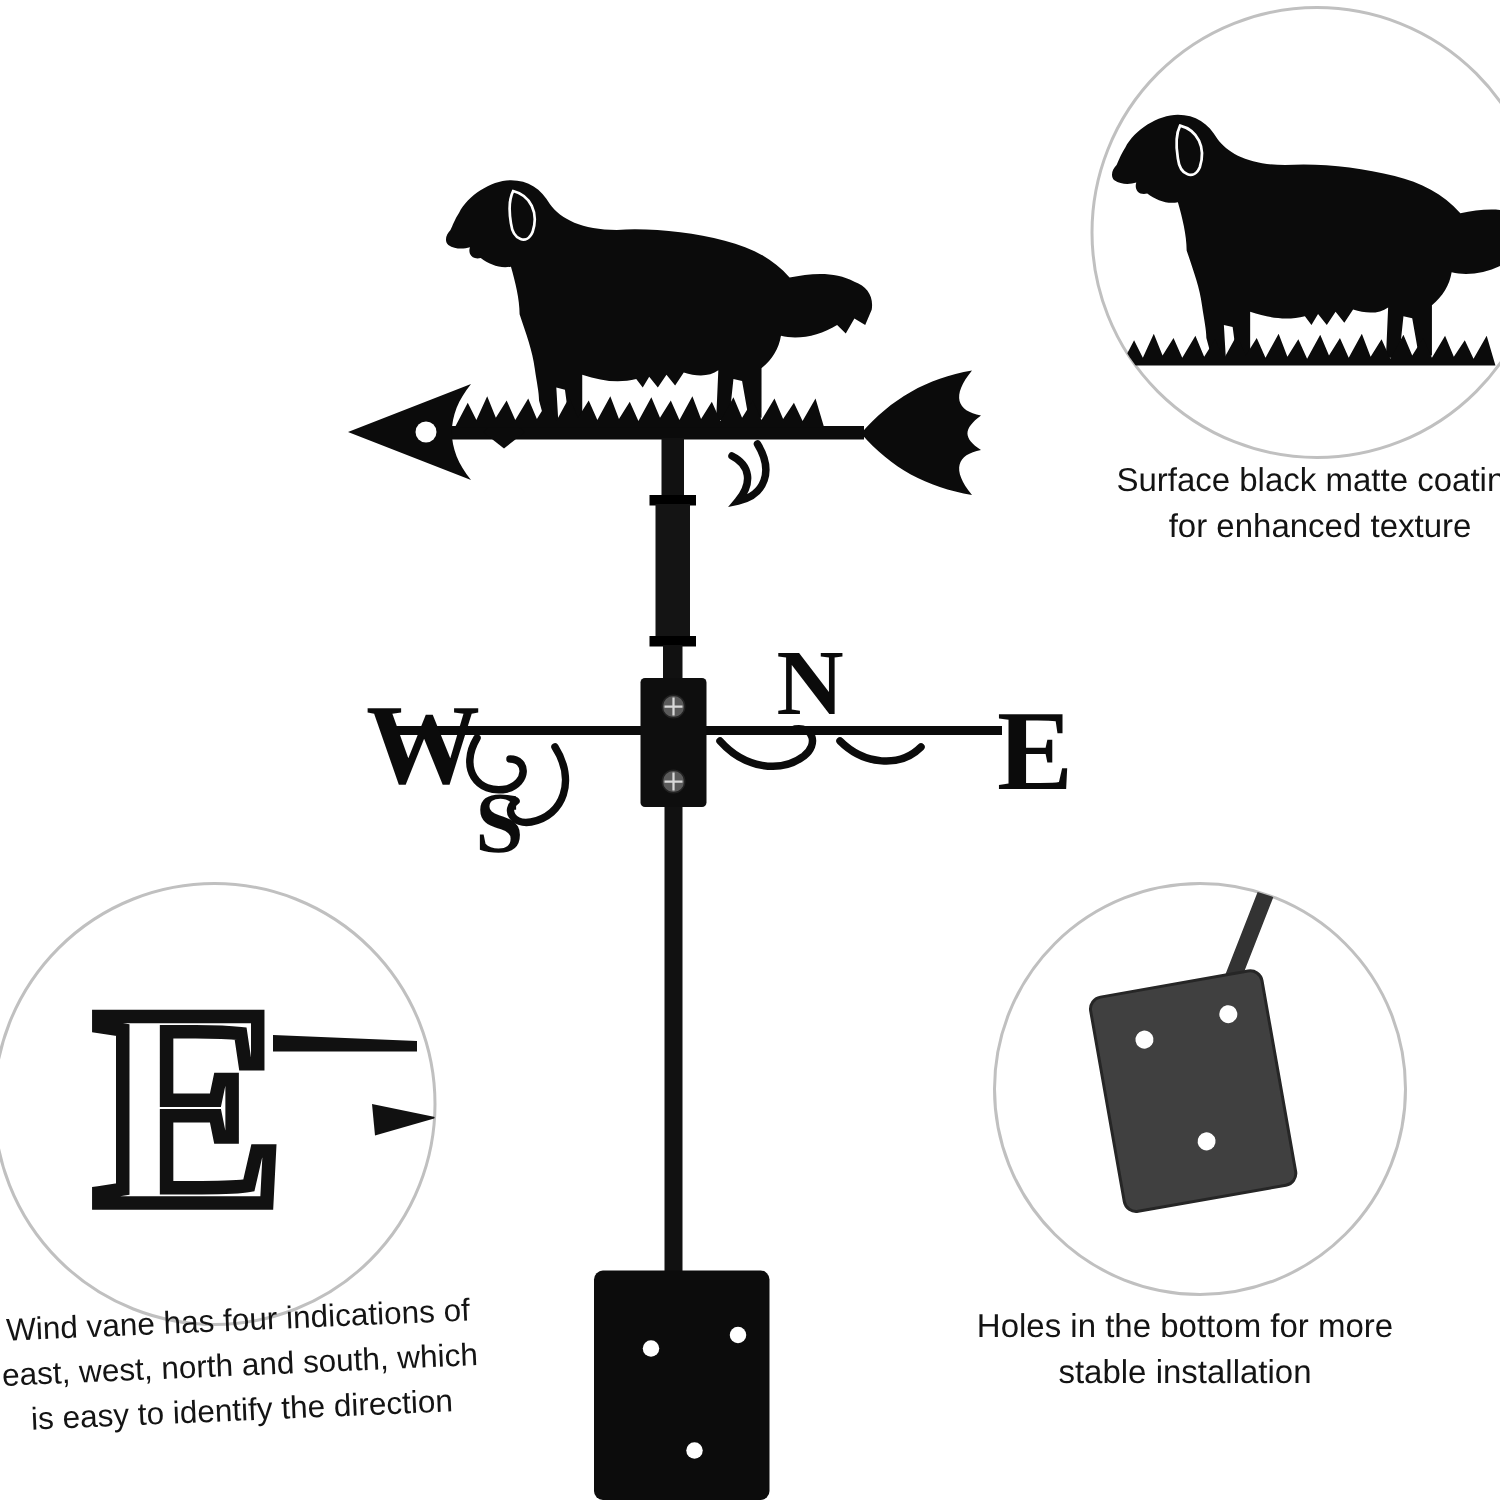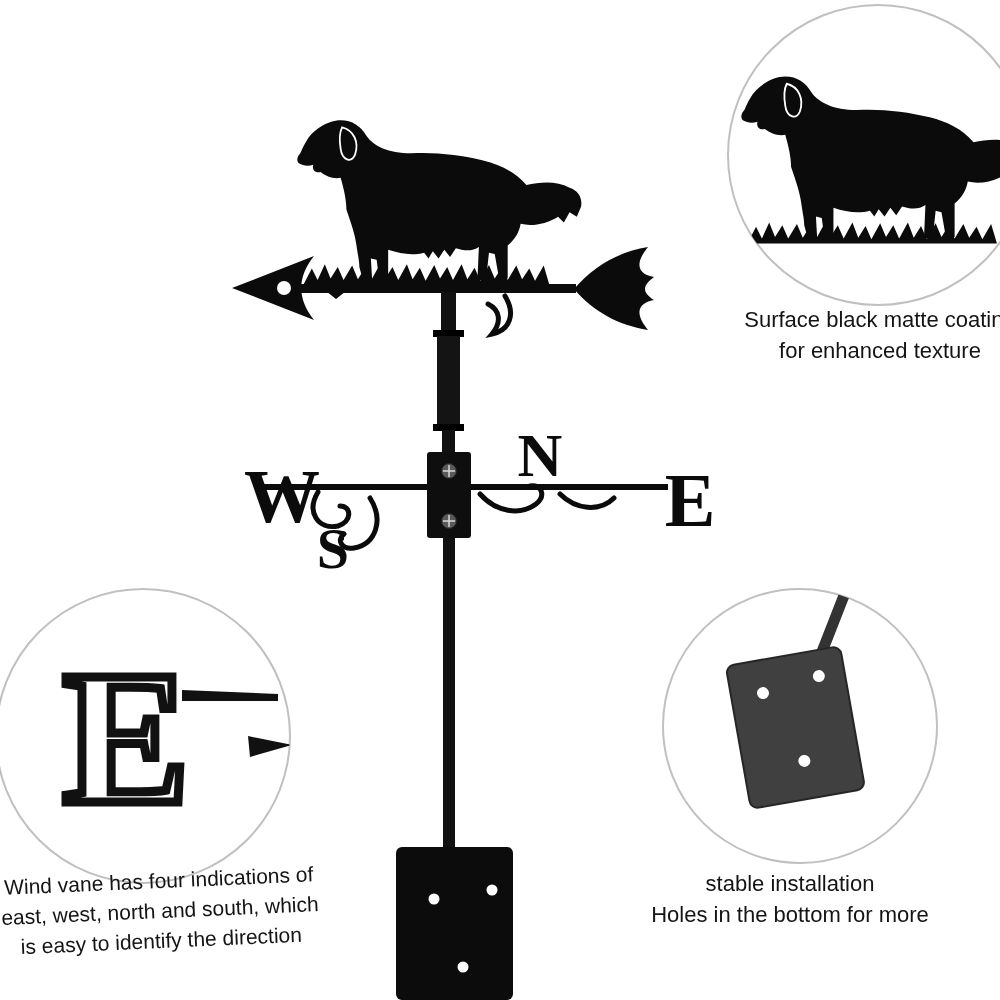--- a/index.html
+++ b/index.html
@@ -140,17 +140,17 @@
     <div>for enhanced texture</div>
   </div>
 
   <div class="caption cap-directions">
     <div>Wind vane has four indications of</div>
     <div>east, west, north and south, which</div>
     <div>is easy to identify the direction</div>
   </div>
 
   <div class="caption cap-mounting">
+    <div>Holes in the bottom for more</div>
     <div>stable installation</div>
-    <div>Holes in the bottom for more</div>
   </div>
 
 </div>
 
 </body></html>

